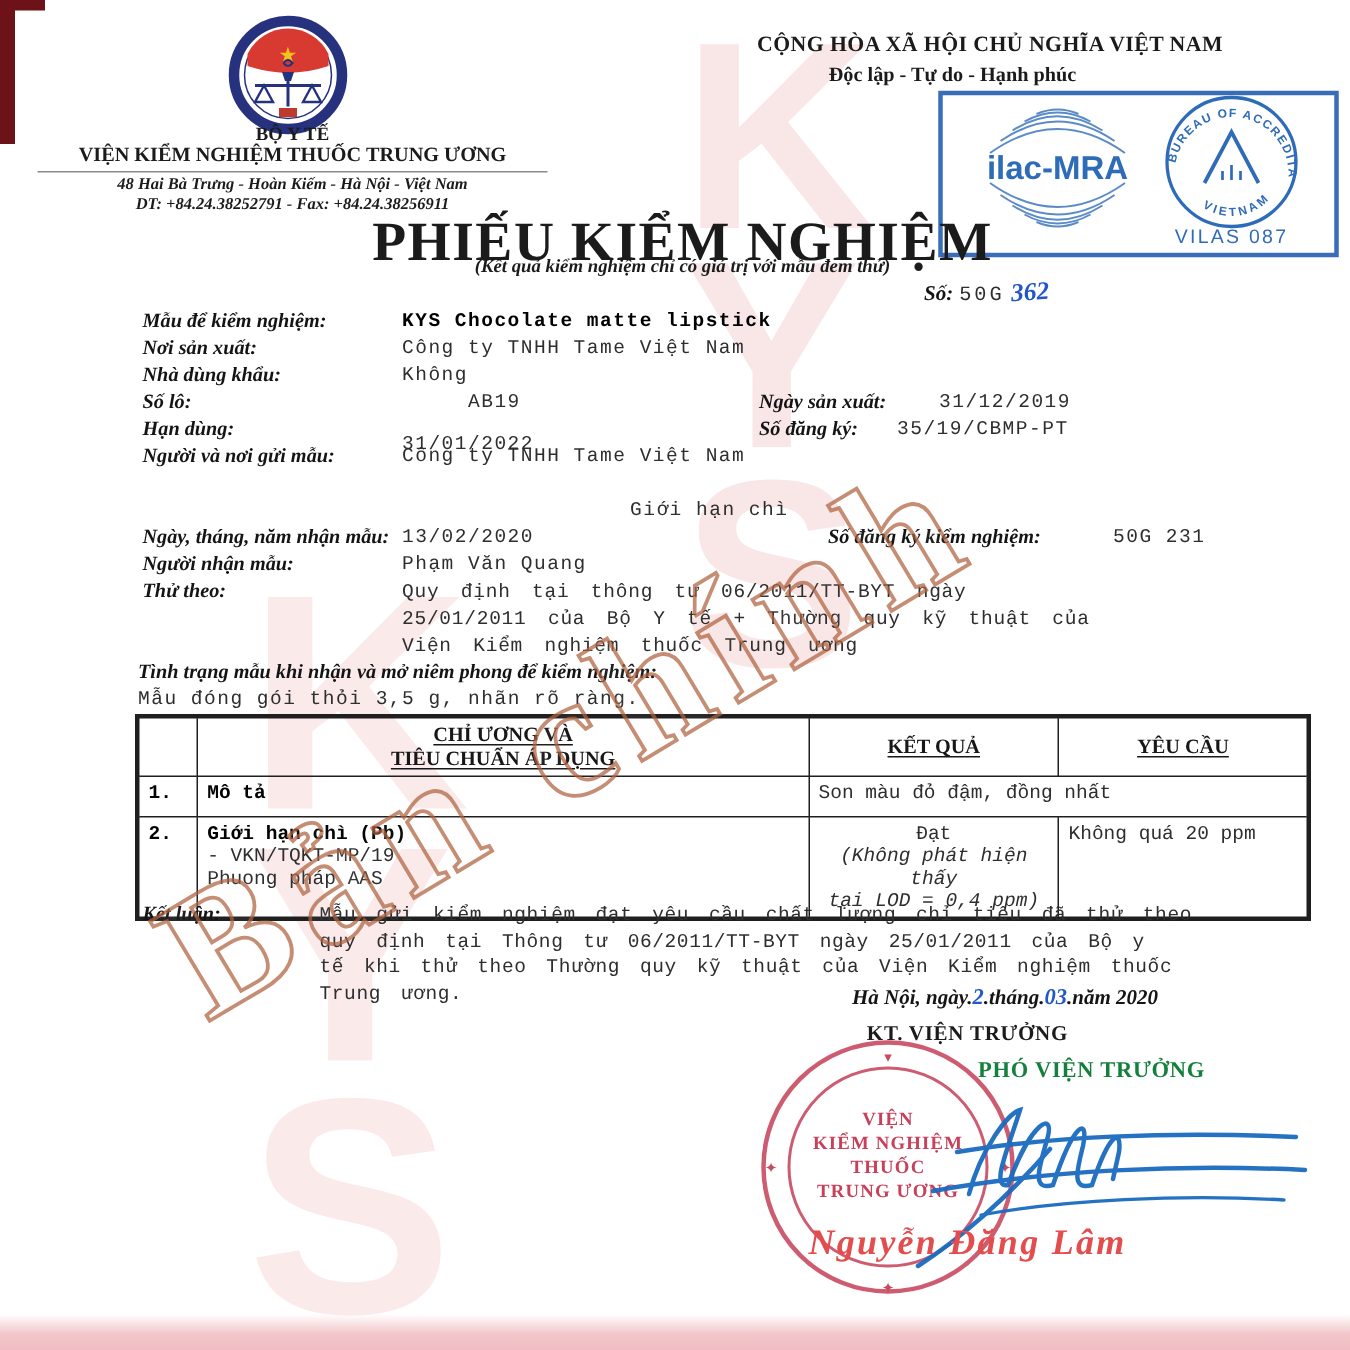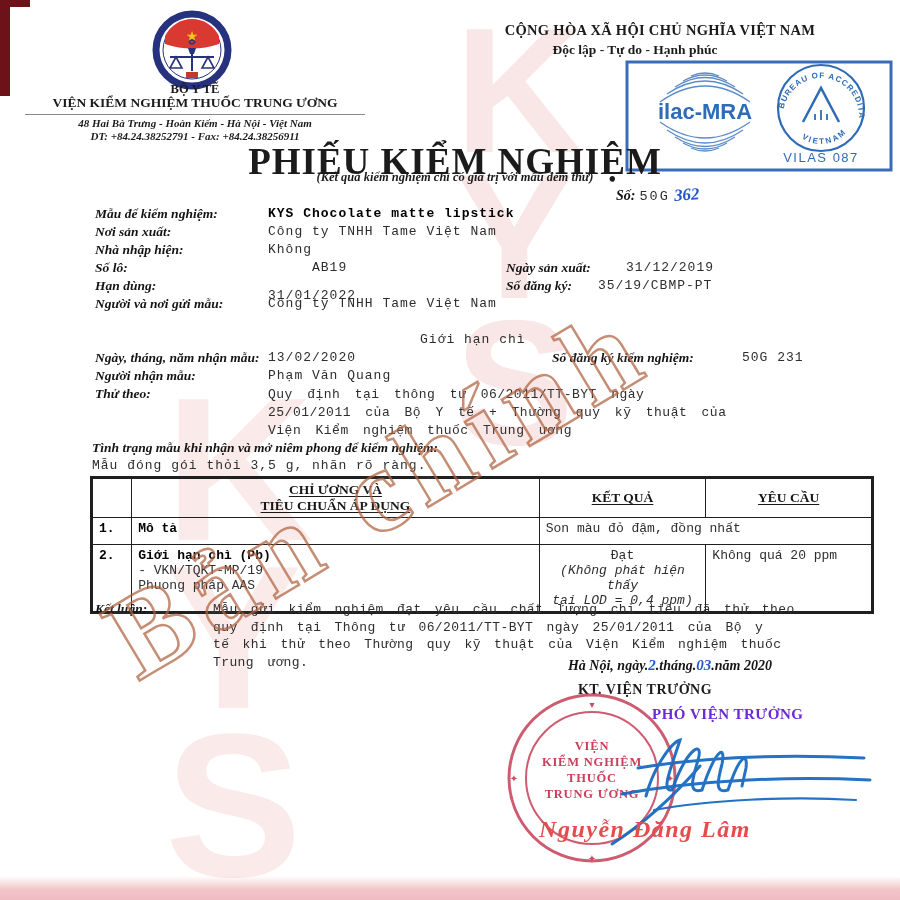--- a/index.html
+++ b/index.html
@@ -24,21 +24,21 @@
         color:rgba(226,128,128,0.20);line-height:0.82;pointer-events:none;}
   .wm-kys div{display:block;}
   
   table.rtable{border-collapse:collapse;table-layout:fixed;width:784px;
         border:3px solid #1f1f1f;}
   table.rtable td{border:1.5px solid #1f1f1f;vertical-align:top;padding:3px 6px;}
   .th-cell{font-family:"Liberation Serif","DejaVu Serif",serif;font-weight:700;font-size:13.5px;
         text-align:center;vertical-align:middle !important;color:#171717;}
   .u{text-decoration:underline;text-underline-offset:2px;}
   .note-it{font-style:italic;}
-  .redtxt{color:#6d28d9;}
+  .redtxt{color:#15803d;}
   .corner{background:#6d1219;}
   .botstrip{background:linear-gradient(180deg, rgba(243,199,203,0) 0%, #f2c6ca 55%, #eebcc2 100%);}
 </style>
 </head>
 <body>
 
 <div id="page">
 
   <div class="abs corner" style="left:0;top:0;width:10px;height:96px;"></div>
   <div class="abs corner" style="left:0;top:0;width:30px;height:7px;"></div>
@@ -118,21 +118,21 @@
     <span class="tw" style="font-size:13.5px;letter-spacing:2px;text-align:right;">50G</span>
     <span class="hand" style="font-size:17px;display:inline-block;transform:rotate(-4deg);">362</span>
   </div>
 
   <div class="abs lbl" style="left:95px;top:206px;">Mẫu để kiểm nghiệm:</div>
   <div class="abs tw twb" style="left:268px;top:206px;letter-spacing:1px;">KYS Chocolate matte lipstick</div>
 
   <div class="abs lbl" style="left:95px;top:224px;">Nơi sản xuất:</div>
   <div class="abs tw" style="left:268px;top:224px;letter-spacing:1px;">Công ty TNHH Tame Việt Nam</div>
 
-  <div class="abs lbl" style="left:95px;top:242px;">Nhà nhập hiện:</div>
+  <div class="abs lbl" style="left:95px;top:242px;">Nhà dùng khẩu:</div>
   <div class="abs tw" style="left:268px;top:242px;letter-spacing:1px;">Không</div>
 
   <div class="abs lbl" style="left:95px;top:260px;">Số lô:</div>
   <div class="abs tw" style="left:268px;top:260px;letter-spacing:1px;margin-left:44px;">AB19</div>
   <div class="abs lbl" style="left:506px;top:260px;">Ngày sản xuất:</div>
   <div class="abs tw" style="left:626px;top:260px;letter-spacing:1px;">31/12/2019</div>
 
   <div class="abs lbl" style="left:95px;top:278px;">Hạn dùng:</div>
   <div class="abs tw" style="left:268px;top:278px;letter-spacing:1px;margin-top:10px;">31/01/2022</div>
   <div class="abs lbl" style="left:506px;top:278px;">Số đăng ký:</div>

